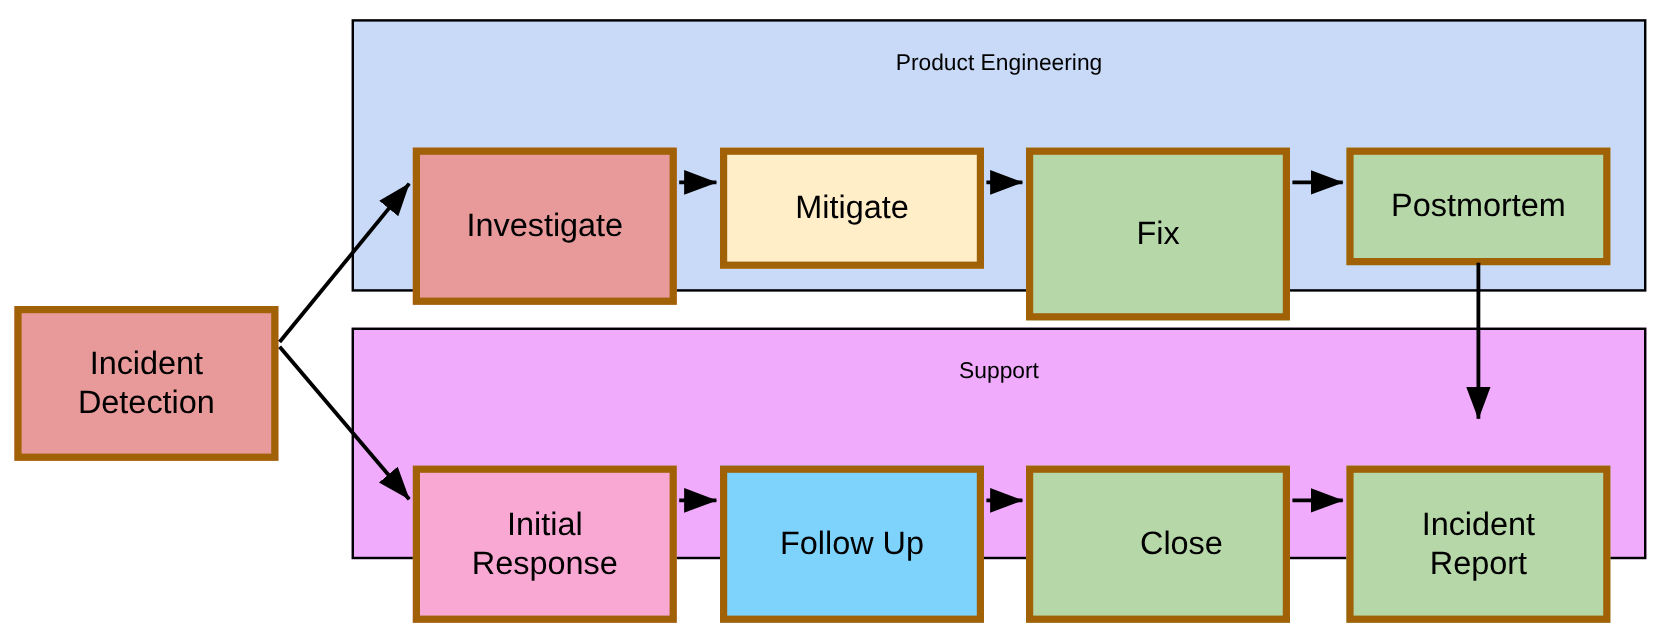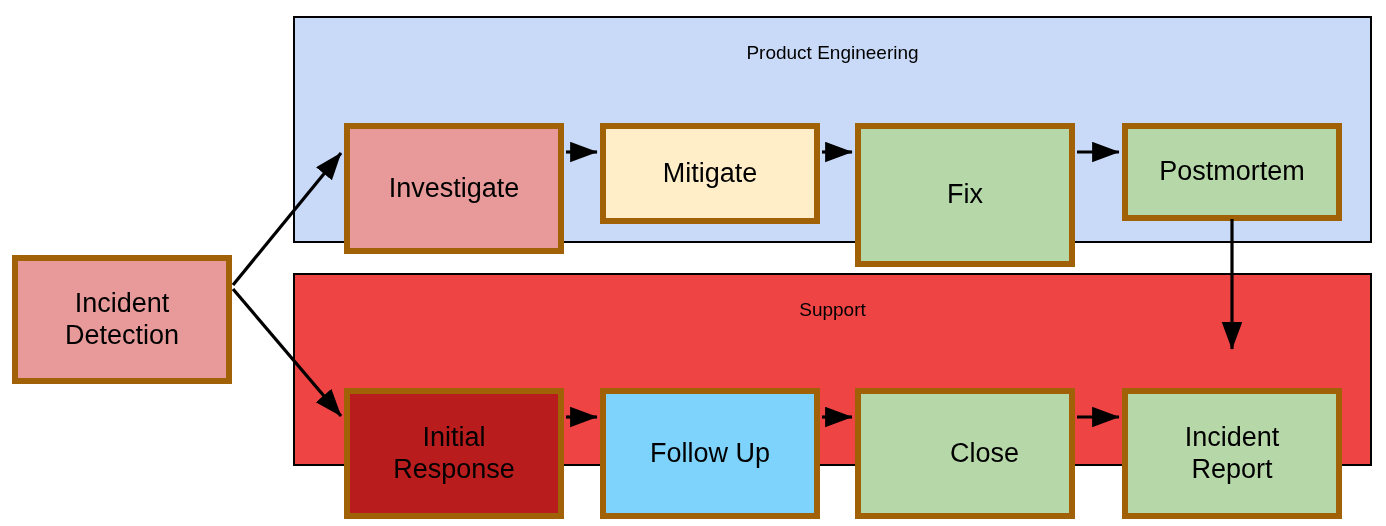--- a/index.html
+++ b/index.html
@@ -56,33 +56,33 @@
 </style>
 </head>
 <body>
 
 <div id="canvas">
 
   <div class="lane" id="lane-product-engineering" style="left: 293px; top: 16px; width: 1079px; height: 227px; background: rgb(201, 218, 248);">
     <div class="lane-title" style="top: 25px;">Product Engineering</div>
   </div>
 
-  <div class="lane" id="lane-support" style="left: 293px; top: 273px; width: 1079px; height: 193px; background: #ef4444;">
+  <div class="lane" id="lane-support" style="left: 293px; top: 273px; width: 1079px; height: 193px; background: #f0abfc;">
     <div class="lane-title" style="top: 25px;">Support</div>
   </div>
 
   <div class="node" id="node-incident-detection" style="left: 12px; top: 219px; width: 220px; height: 129px; background: rgb(232, 154, 154);">Incident
 Detection</div>
 
   <div class="node" id="node-investigate" style="left: 344px; top: 87px; width: 220px; height: 131px; background: rgb(232, 154, 154);">Investigate</div>
   <div class="node" id="node-mitigate" style="left: 600px; top: 87px; width: 220px; height: 101px; background: rgb(255, 238, 200);">Mitigate</div>
   <div class="node" id="node-fix" style="left: 855px; top: 87px; width: 220px; height: 144px; background: rgb(182, 215, 168);">Fix</div>
   <div class="node" id="node-postmortem" style="left: 1122px; top: 87px; width: 220px; height: 98px; background: rgb(182, 215, 168);">Postmortem</div>
 
-  <div class="node" id="node-initial-response" style="left: 344px; top: 352px; width: 220px; height: 131px; background: #b91c1c;">Initial
+  <div class="node" id="node-initial-response" style="left: 344px; top: 352px; width: 220px; height: 131px; background: #f9a8d4;">Initial
 Response</div>
   <div class="node" id="node-follow-up" style="left: 600px; top: 352px; width: 220px; height: 131px; background: #7dd3fc;">Follow Up</div>
   <div class="node" id="node-close" style="left: 855px; top: 352px; width: 220px; height: 131px; background: rgb(182, 215, 168); padding-left: 39px;">Close</div>
   <div class="node" id="node-incident-report" style="left: 1122px; top: 352px; width: 220px; height: 131px; background: rgb(182, 215, 168);">Incident
 Report</div>
 
   <svg id="edges" viewBox="0 0 1386 526" xmlns="http://www.w3.org/2000/svg">
     <defs>
       <marker id="arrowhead" markerWidth="9" markerHeight="9" refX="8.4" refY="3.2" orient="auto" markerUnits="strokeWidth">
         <path d="M0,0 L8.6,3.2 L0,6.4 z" fill="#000000"></path>

